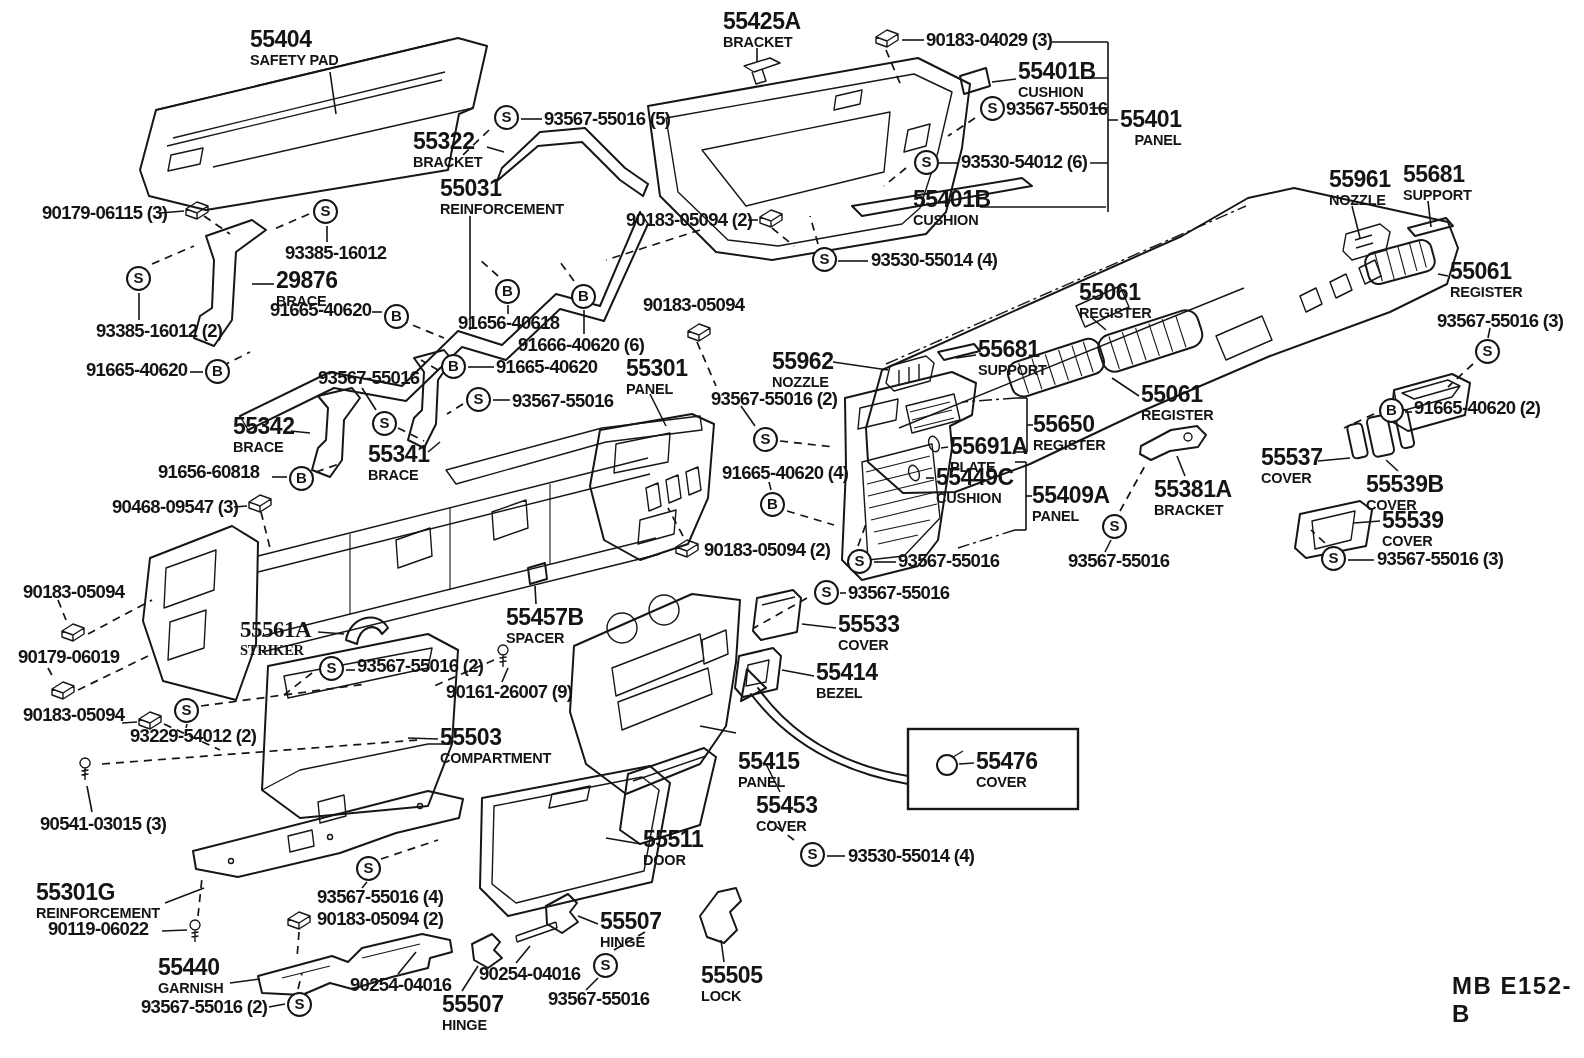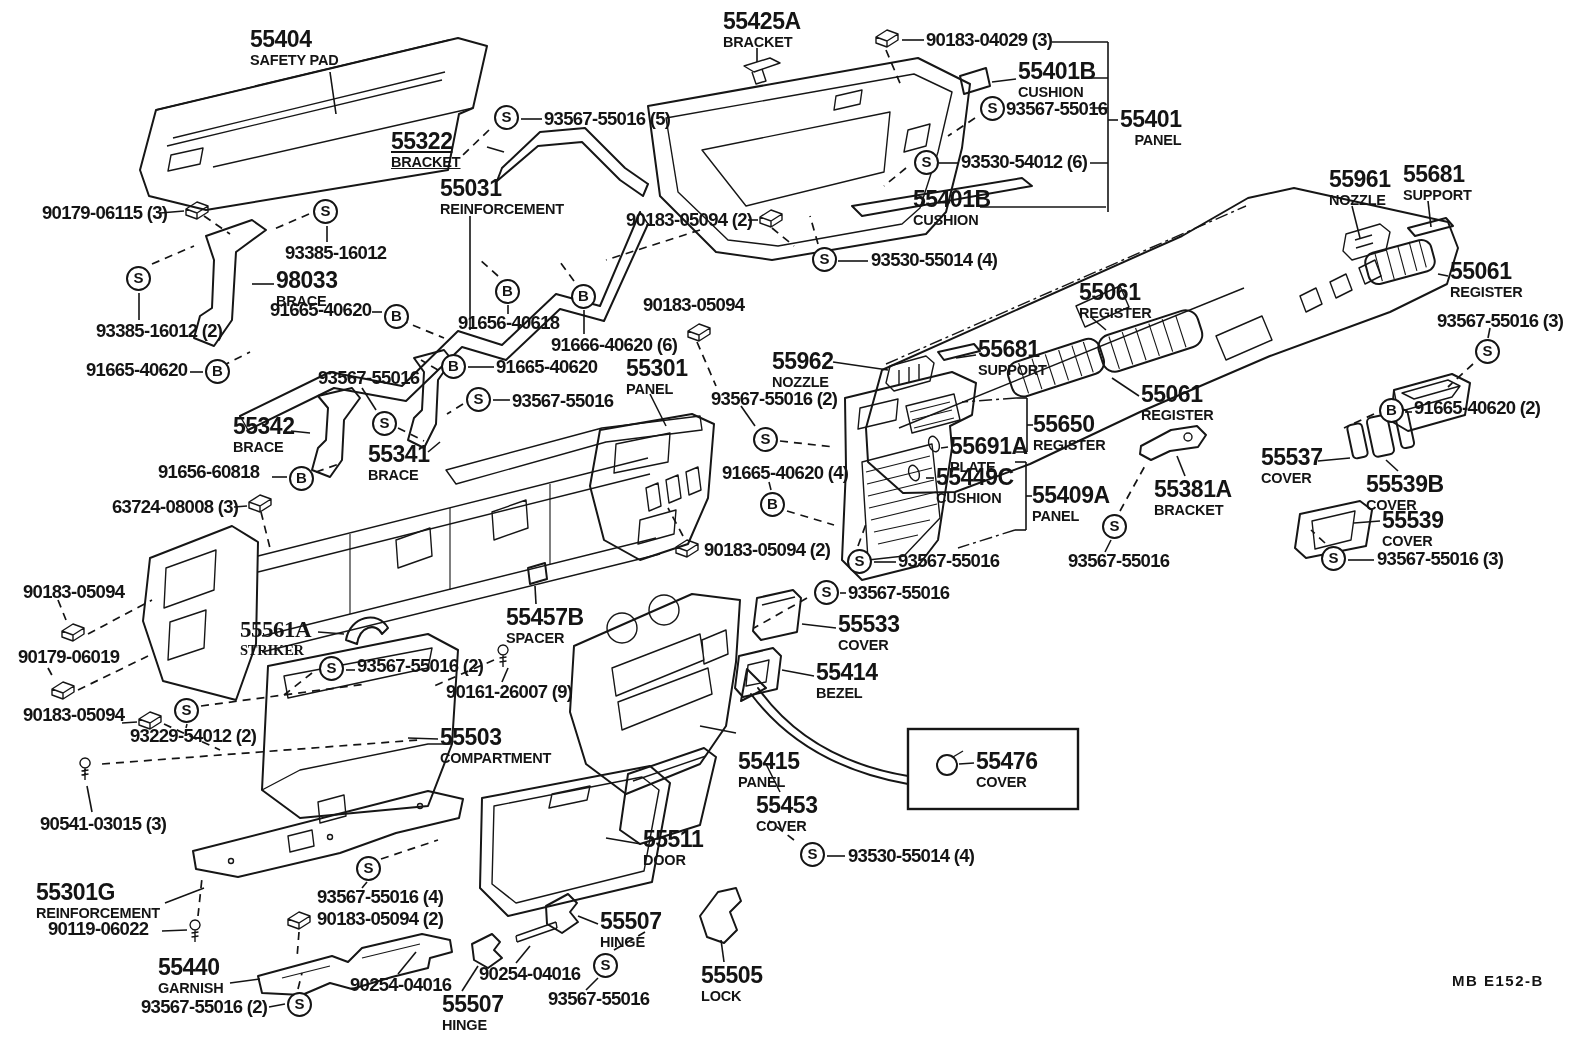--- a/index.html
+++ b/index.html
@@ -16,21 +16,21 @@
   svg .lead{stroke:#141414;stroke-width:1.6;}
   svg .dashl{stroke:#141414;stroke-width:1.7;stroke-dasharray:8 6;}
   svg .dashdot{stroke:#161616;stroke-width:1.4;stroke-dasharray:13 4 3 4;fill:none;}
   #labels{position:absolute;left:0;top:0;width:100%;height:100%;}
   .part-label{position:absolute;line-height:1;white-space:nowrap;}
   .part-num{display:block;font-size:23px;font-weight:bold;letter-spacing:-0.5px;}
   .part-cap{display:block;font-size:14.5px;font-weight:bold;letter-spacing:-0.2px;margin-top:2px;}
   .fast-label{position:absolute;font-size:18.5px;font-weight:bold;letter-spacing:-0.7px;line-height:1;white-space:nowrap;}
   .sym{position:absolute;width:25px;height:25px;border:2.5px solid #141414;border-radius:50%;
        font-size:15px;font-weight:bold;text-align:center;line-height:19px;box-sizing:border-box;background:#fff;}
-  .fig-code{position:absolute;left:1452px;top:972px;font-size:15px;font-weight:bold;letter-spacing:1.5px;}
+  .fig-code{position:absolute;left:1452px;top:972px;font-size:24px;font-weight:bold;letter-spacing:1.5px;}
 </style>
 </head>
 <body>
 
 <svg class="layer" viewBox="0 0 1584 1058">
   <defs>
     <g id="g-clip">
       <path class="thin" d="M0,7 L11,0 L22,4 L22,10 L11,17 L0,13 Z M0,7 L11,11 L22,4 M11,11 L11,17"></path>
     </g>
     <g id="g-screw">
@@ -351,30 +351,30 @@
       <span class="part-cap">CUSHION</span>
     </div>
     <div class="part-label" style="left: 1120px; top: 108px; text-align: right;">
       <span class="part-num">55401</span>
       <span class="part-cap">PANEL</span>
     </div>
     <div class="part-label" style="left: 913px; top: 188px;">
       <span class="part-num">55401B</span>
       <span class="part-cap">CUSHION</span>
     </div>
-    <div class="part-label" style="left: 391px; top: 130px; text-decoration: underline;">
+    <div class="part-label" style="left: 413px; top: 130px;">
       <span class="part-num">55322</span>
       <span class="part-cap">BRACKET</span>
     </div>
     <div class="part-label" style="left: 440px; top: 177px;">
       <span class="part-num">55031</span>
       <span class="part-cap">REINFORCEMENT</span>
     </div>
     <div class="part-label" style="left: 276px; top: 269px;">
-      <span class="part-num">98033</span>
+      <span class="part-num">29876</span>
       <span class="part-cap">BRACE</span>
     </div>
     <div class="part-label" style="left: 233px; top: 415px;">
       <span class="part-num">55342</span>
       <span class="part-cap">BRACE</span>
     </div>
     <div class="part-label" style="left: 368px; top: 443px;">
       <span class="part-num">55341</span>
       <span class="part-cap">BRACE</span>
     </div>
@@ -502,21 +502,21 @@
     <div class="fast-label" style="left: 285px; top: 244px;">93385-16012</div>
     <div class="sym" style="left: 313px; top: 199px;">S</div>
     <div class="fast-label" style="left: 96px; top: 322px;">93385-16012 (2)</div>
     <div class="sym" style="left: 126px; top: 266px;">S</div>
     <div class="fast-label" style="left: 270px; top: 301px;">91665-40620</div>
     <div class="sym" style="left: 384px; top: 304px;">B</div>
     <div class="fast-label" style="left: 86px; top: 361px;">91665-40620</div>
     <div class="sym" style="left: 205px; top: 359px;">B</div>
     <div class="fast-label" style="left: 458px; top: 314px;">91656-40618</div>
     <div class="sym" style="left: 495px; top: 279px;">B</div>
-    <div class="fast-label" style="left: 551px; top: 336px; text-align: right;">91666-40620 (6)</div>
+    <div class="fast-label" style="left: 518px; top: 336px; text-align: right;">91666-40620 (6)</div>
     <div class="sym" style="left: 571px; top: 284px;">B</div>
     <div class="fast-label" style="left: 496px; top: 358px;">91665-40620</div>
     <div class="sym" style="left: 441px; top: 354px;">B</div>
     <div class="fast-label" style="left: 318px; top: 369px;">93567-55016</div>
     <div class="sym" style="left: 372px; top: 411px;">S</div>
     <div class="fast-label" style="left: 512px; top: 392px;">93567-55016</div>
     <div class="sym" style="left: 466px; top: 387px;">S</div>
     <div class="fast-label" style="left: 626px; top: 211px;">90183-05094 (2)</div>
     <div class="fast-label" style="left: 544px; top: 110px;">93567-55016 (5)</div>
     <div class="sym" style="left: 494px; top: 105px;">S</div>
@@ -540,21 +540,21 @@
     <div class="fast-label" style="left: 848px; top: 584px;">93567-55016</div>
     <div class="sym" style="left: 814px; top: 580px;">S</div>
     <div class="fast-label" style="left: 848px; top: 847px;">93530-55014 (4)</div>
     <div class="sym" style="left: 800px; top: 842px;">S</div>
     <div class="fast-label" style="left: 1437px; top: 312px;">93567-55016 (3)</div>
     <div class="sym" style="left: 1475px; top: 339px;">S</div>
     <div class="fast-label" style="left: 1414px; top: 399px;">91665-40620 (2)</div>
     <div class="sym" style="left: 1379px; top: 398px;">B</div>
     <div class="fast-label" style="left: 1377px; top: 550px;">93567-55016 (3)</div>
     <div class="sym" style="left: 1321px; top: 546px;">S</div>
-    <div class="fast-label" style="left: 112px; top: 498px;">63724-08008 (3)</div>
+    <div class="fast-label" style="left: 112px; top: 498px;">90468-09547 (3)</div>
     <div class="fast-label" style="left: 158px; top: 463px;">91656-60818</div>
     <div class="sym" style="left: 289px; top: 466px;">B</div>
     <div class="fast-label" style="left: 23px; top: 583px;">90183-05094</div>
     <div class="fast-label" style="left: 18px; top: 648px;">90179-06019</div>
     <div class="fast-label" style="left: 23px; top: 706px;">90183-05094</div>
     <div class="fast-label" style="left: 130px; top: 727px;">93229-54012 (2)</div>
     <div class="sym" style="left: 174px; top: 698px;">S</div>
     <div class="fast-label" style="left: 40px; top: 815px;">90541-03015 (3)</div>
     <div class="fast-label" style="left: 48px; top: 920px;">90119-06022</div>
     <div class="fast-label" style="left: 317px; top: 888px;">93567-55016 (4)</div>

